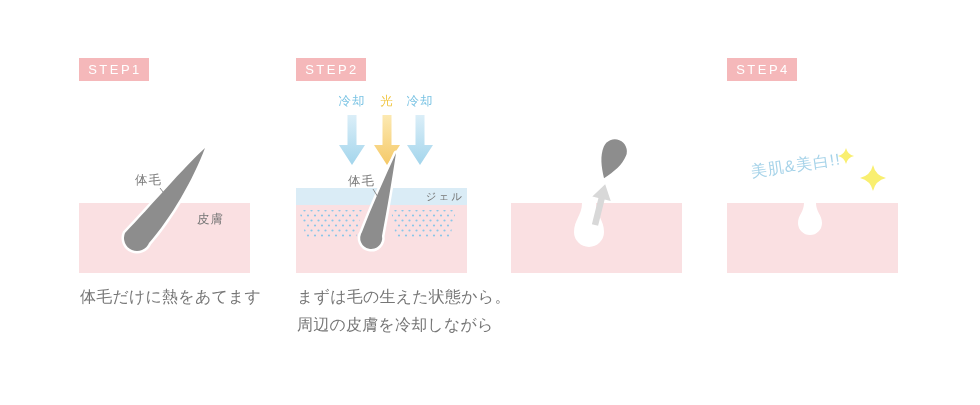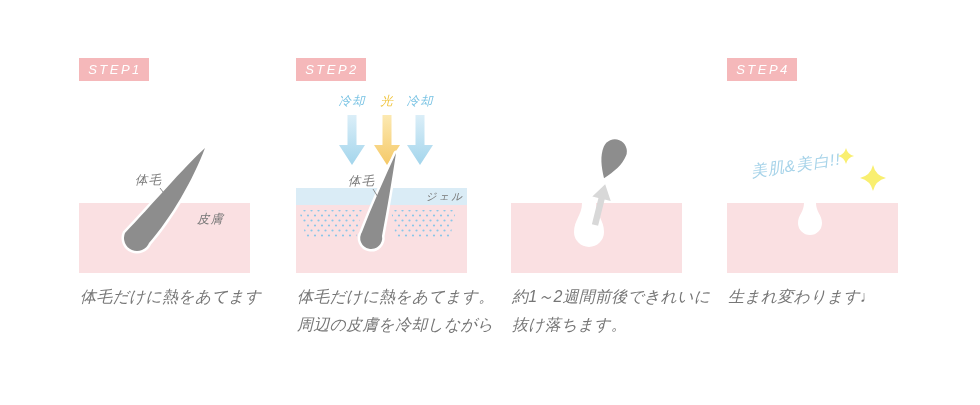--- a/index.html
+++ b/index.html
@@ -1,20 +1,20 @@
 <!DOCTYPE html>
 <html><head>
 <meta charset="utf-8">
 <style>
   html,body{margin:0;padding:0;background:#ffffff;}
   #stage{
     position:relative;width:980px;height:405px;background:#ffffff;overflow:hidden;
     font-family:"Liberation Sans","DejaVu Sans",sans-serif;
   }
-  .col{position:absolute;top:58px;width:218px;height:347px;font-style:italic;}
+  .col{position:absolute;top:58px;width:218px;height:347px;}
   .badge{
     position:absolute;left:0;top:0;width:70px;height:23px;
     background:#f5b8ba;color:#ffffff;font-size:13px;letter-spacing:2.5px;
     display:flex;align-items:center;justify-content:center;padding-left:2px;box-sizing:border-box;
   }
   .illus{position:absolute;left:0;top:30px;width:218px;height:195px;}
   .caption{
     position:absolute;left:1px;top:225px;width:218px;
     color:#767676;font-size:16px;line-height:28px;letter-spacing:0.2px;
   }
@@ -77,45 +77,40 @@
       <rect x="0" y="100" width="171" height="17" fill="#daecf6"></rect>
       <rect x="0" y="117" width="171" height="68" fill="#fae0e2"></rect>
       <polygon points="3,122 66,122 60,150 10,150" fill="url(#coolDots)"></polygon>
       <polygon points="95,122 160,122 154,150 100,150" fill="url(#coolDots)"></polygon>
       <text x="168" y="112" text-anchor="end" class="lbl-gel">ジェル</text>
       <path d="M100,65 C96,92 91,122 86,148 A11,11 0 1 1 66,144 C76,118 89,89 100,65 Z" fill="#8d8d8d" stroke="#ffffff" stroke-width="5" paint-order="stroke" stroke-linejoin="round"></path>
       <line x1="77" y1="101" x2="85" y2="114" stroke="#8d8d8d" stroke-width="1"></line>
       <text x="52" y="97" class="lbl">体毛</text>
     </svg>
     <div class="caption">
-      <div>体毛だけに熱をあてます。</div>
+      <div>まずは毛の生えた状態から。</div>
       <div>周辺の皮膚を冷却しながら</div>
     </div>
   </div>
 
   <div class="col" style="left:511px">
     <svg class="illus" viewBox="0 0 218 195">
       <rect x="0" y="115" width="171" height="70" fill="#fae0e2"></rect>
       <path d="M71,115 C71,127 63,132 63,144 A15,15 0 0 0 93,144 C93,132 85,127 85,115 Z" fill="#ffffff"></path>
       <path transform="translate(84,137) rotate(14)" d="M-3.2,0 L-3.2,-27 L-9.5,-27 L0,-42 L9.5,-27 L3.2,-27 L3.2,0 Z" fill="#d8d8d8" stroke-linejoin="round"></path>
       <path transform="translate(102,68) rotate(22)" d="M0,24 C-7,14 -12,5 -12,-5 A12,12 0 1 1 12,-5 C12,5 7,14 0,24 Z" fill="#8d8d8d"></path>
     </svg>
-    <div class="caption">
-      <div>約1～2週間前後できれいに</div>
-      <div>抜け落ちます。</div>
-    </div>
   </div>
 
   <div class="col" style="left:727px">
     <div class="badge">STEP4</div>
     <div class="highlight">美肌&amp;美白!!</div>
     <svg class="illus" viewBox="0 0 218 195">
       <rect x="0" y="115" width="171" height="70" fill="#fae0e2"></rect>
       <path d="M77,115 C77,124 71,127 71,135 A12,12 0 0 0 95,135 C95,127 89,124 89,115 Z" fill="#ffffff"></path>
       <path transform="translate(119,68) scale(0.62)" d="M0,-13 Q2.5,-2.5 13,0 Q2.5,2.5 0,13 Q-2.5,2.5 -13,0 Q-2.5,-2.5 0,-13 Z" fill="#f9ef70"></path>
       <path transform="translate(146,90)" d="M0,-13 Q2.5,-2.5 13,0 Q2.5,2.5 0,13 Q-2.5,2.5 -13,0 Q-2.5,-2.5 0,-13 Z" fill="#f9ef70"></path>
     </svg>
     <div class="caption">
-      <div>生まれ変わります♩</div>
     </div>
   </div>
 
 </div>
 
 </body></html>

